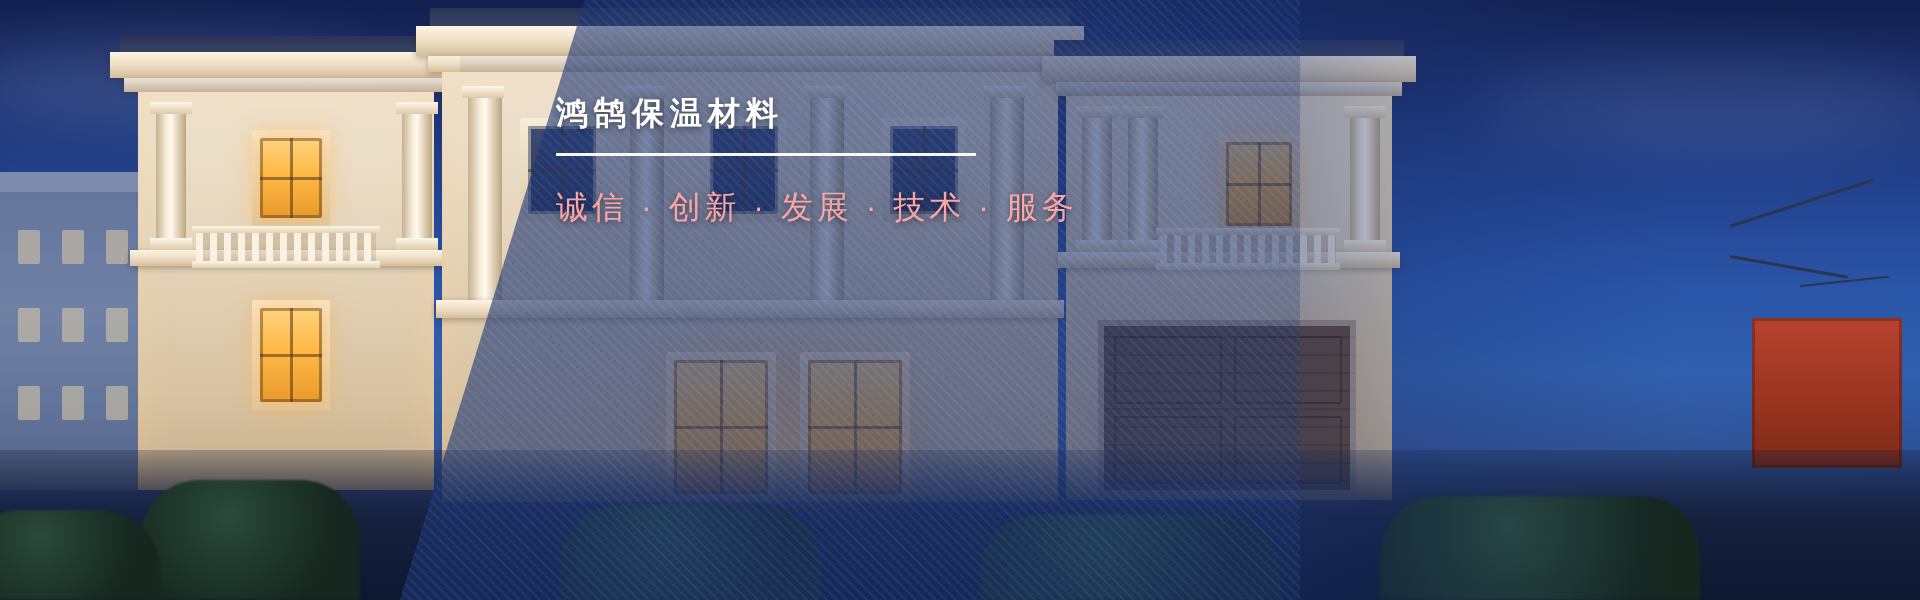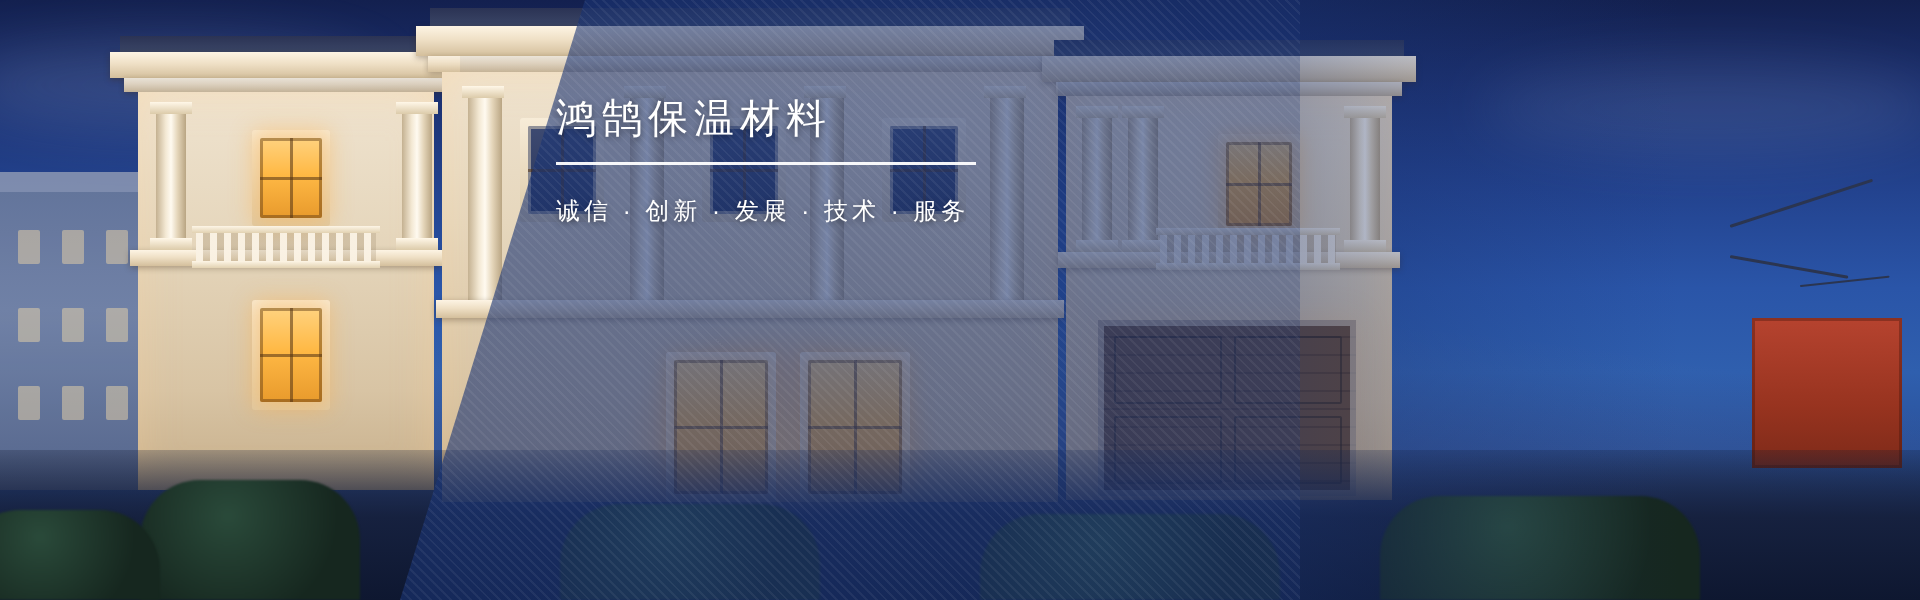--- a/index.html
+++ b/index.html
@@ -183,45 +183,45 @@
   .overlay-soft {
     position:absolute; top:0; bottom:0; left:1300px; width:380px;
     background: linear-gradient(to right, rgba(26,52,116,0.42), rgba(26,52,116,0));
   }
 
   
   .content {
     position:absolute; left: 556px; top: 96px; width: 1000px;
   }
   .brand {
-    font-size: 40px;
+    font-size: 32px;
     color: #ffffff;
     letter-spacing: 6px;
-    font-weight: 400;
+    font-weight: 700;
     line-height: 1.1;
     text-shadow: 0 2px 6px rgba(0,0,0,0.45);
     white-space: nowrap;
   }
   .rule {
     width: 420px; height: 3px; background: #ffffff;
     margin: 22px 0 16px 0; opacity: .95;
   }
   .headline {
     font-size: 66px;
     font-weight: 700;
     color: #ffe400;
     letter-spacing: 2px;
     line-height: 1.22;
     white-space: nowrap;
     text-shadow: 3px 3px 0 rgba(20,30,70,0.55), 0 3px 14px rgba(0,0,0,0.35);
   }
   .tagline {
     margin-top: 30px;
-    font-size: 24px;
-    color: #ffffff;
+    font-size: 32px;
+    color: #fca5a5;
     letter-spacing: 4px;
     white-space: nowrap;
     text-shadow: 0 2px 6px rgba(0,0,0,0.45);
   }
 </style>
 </head>
 <body>
 
 <div id="banner">
 

